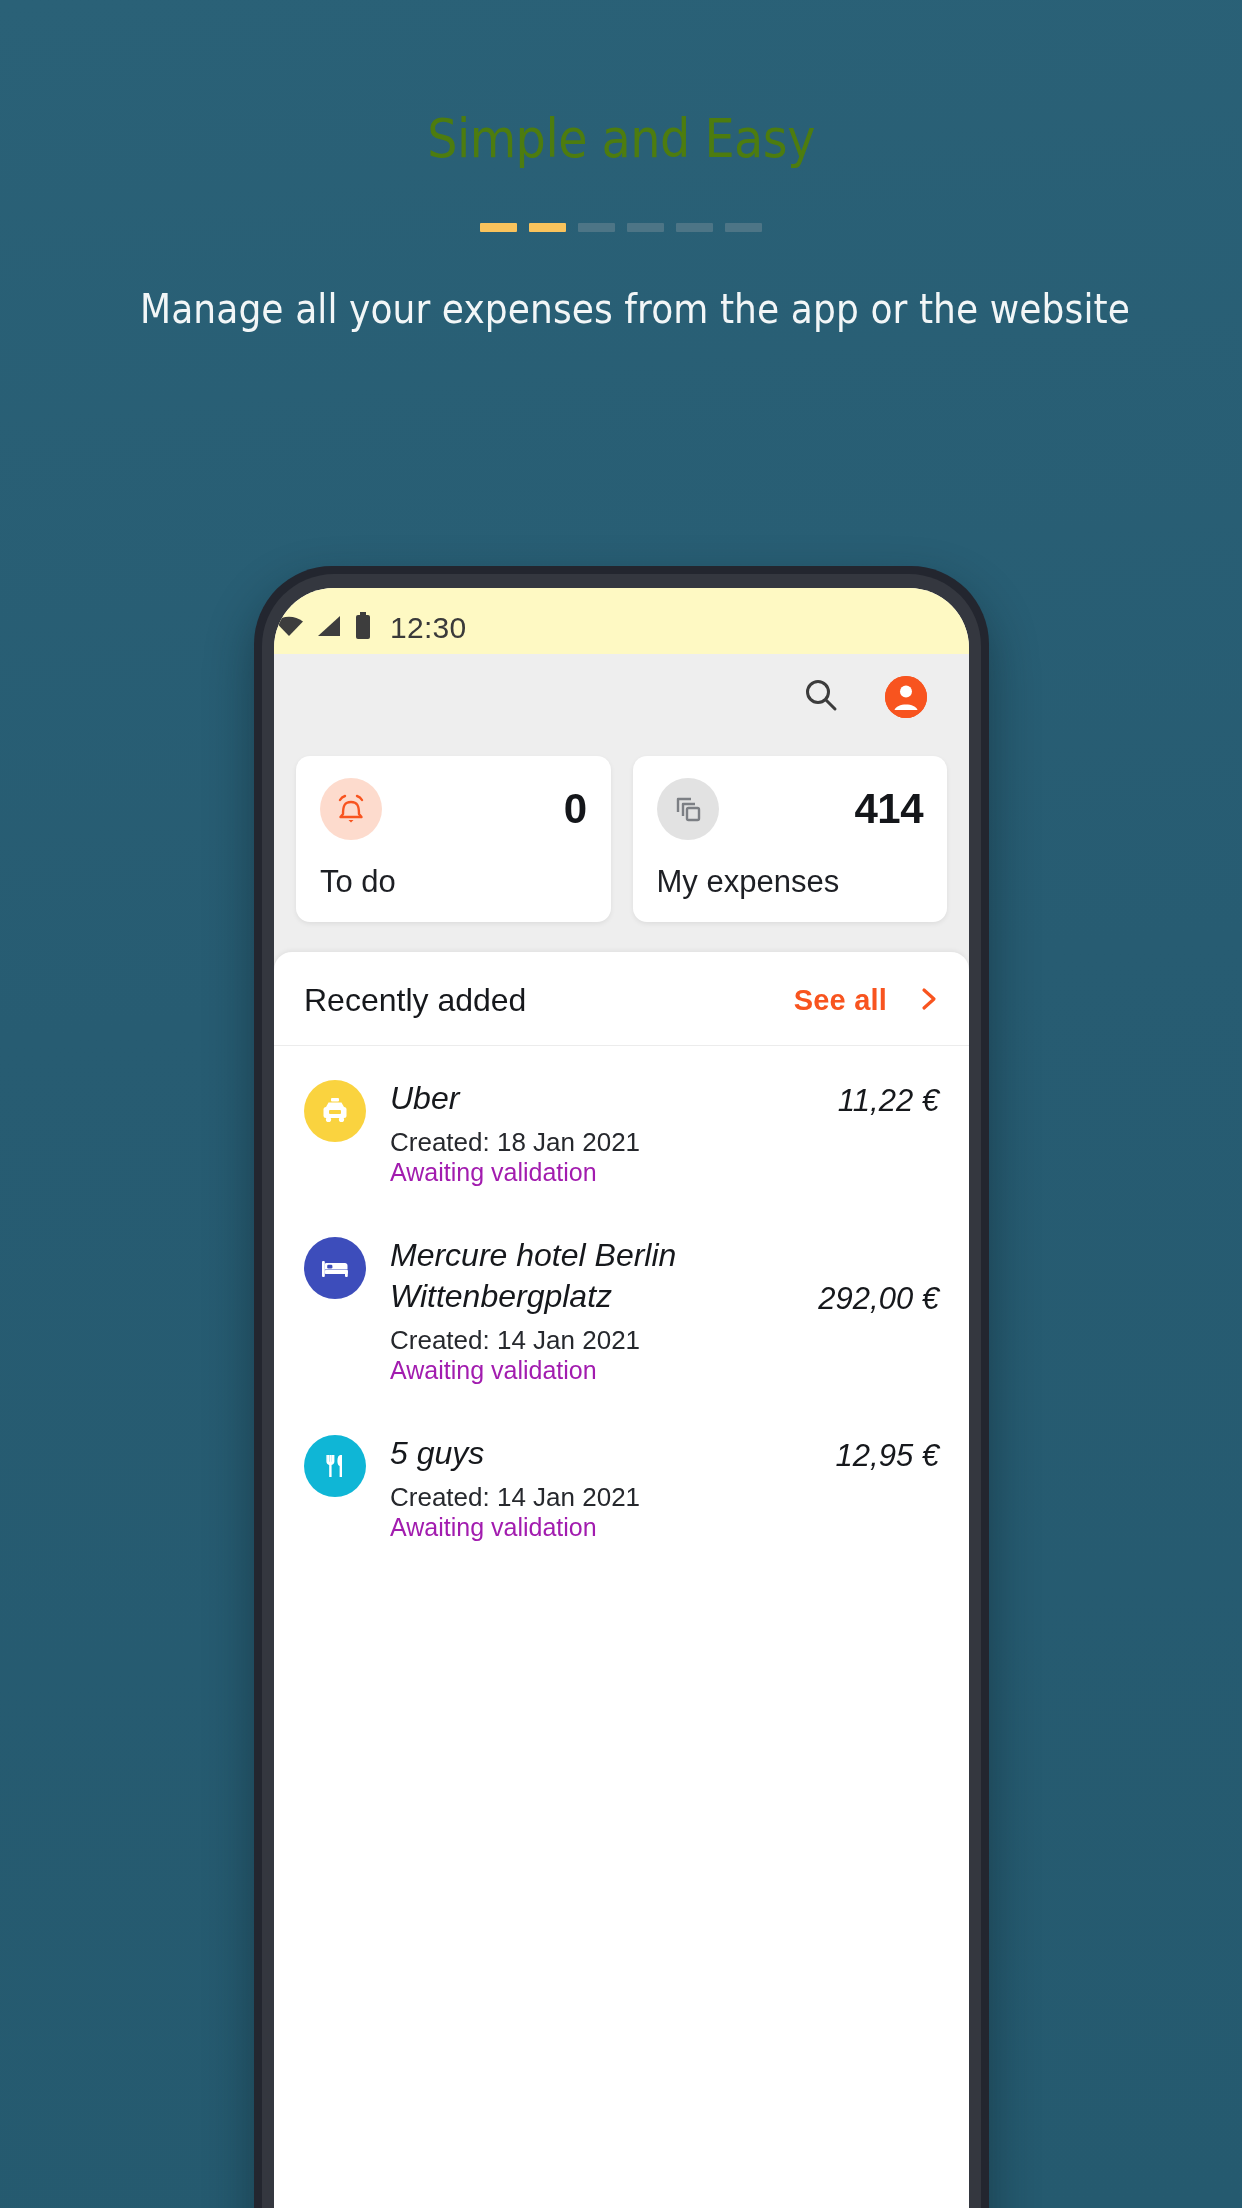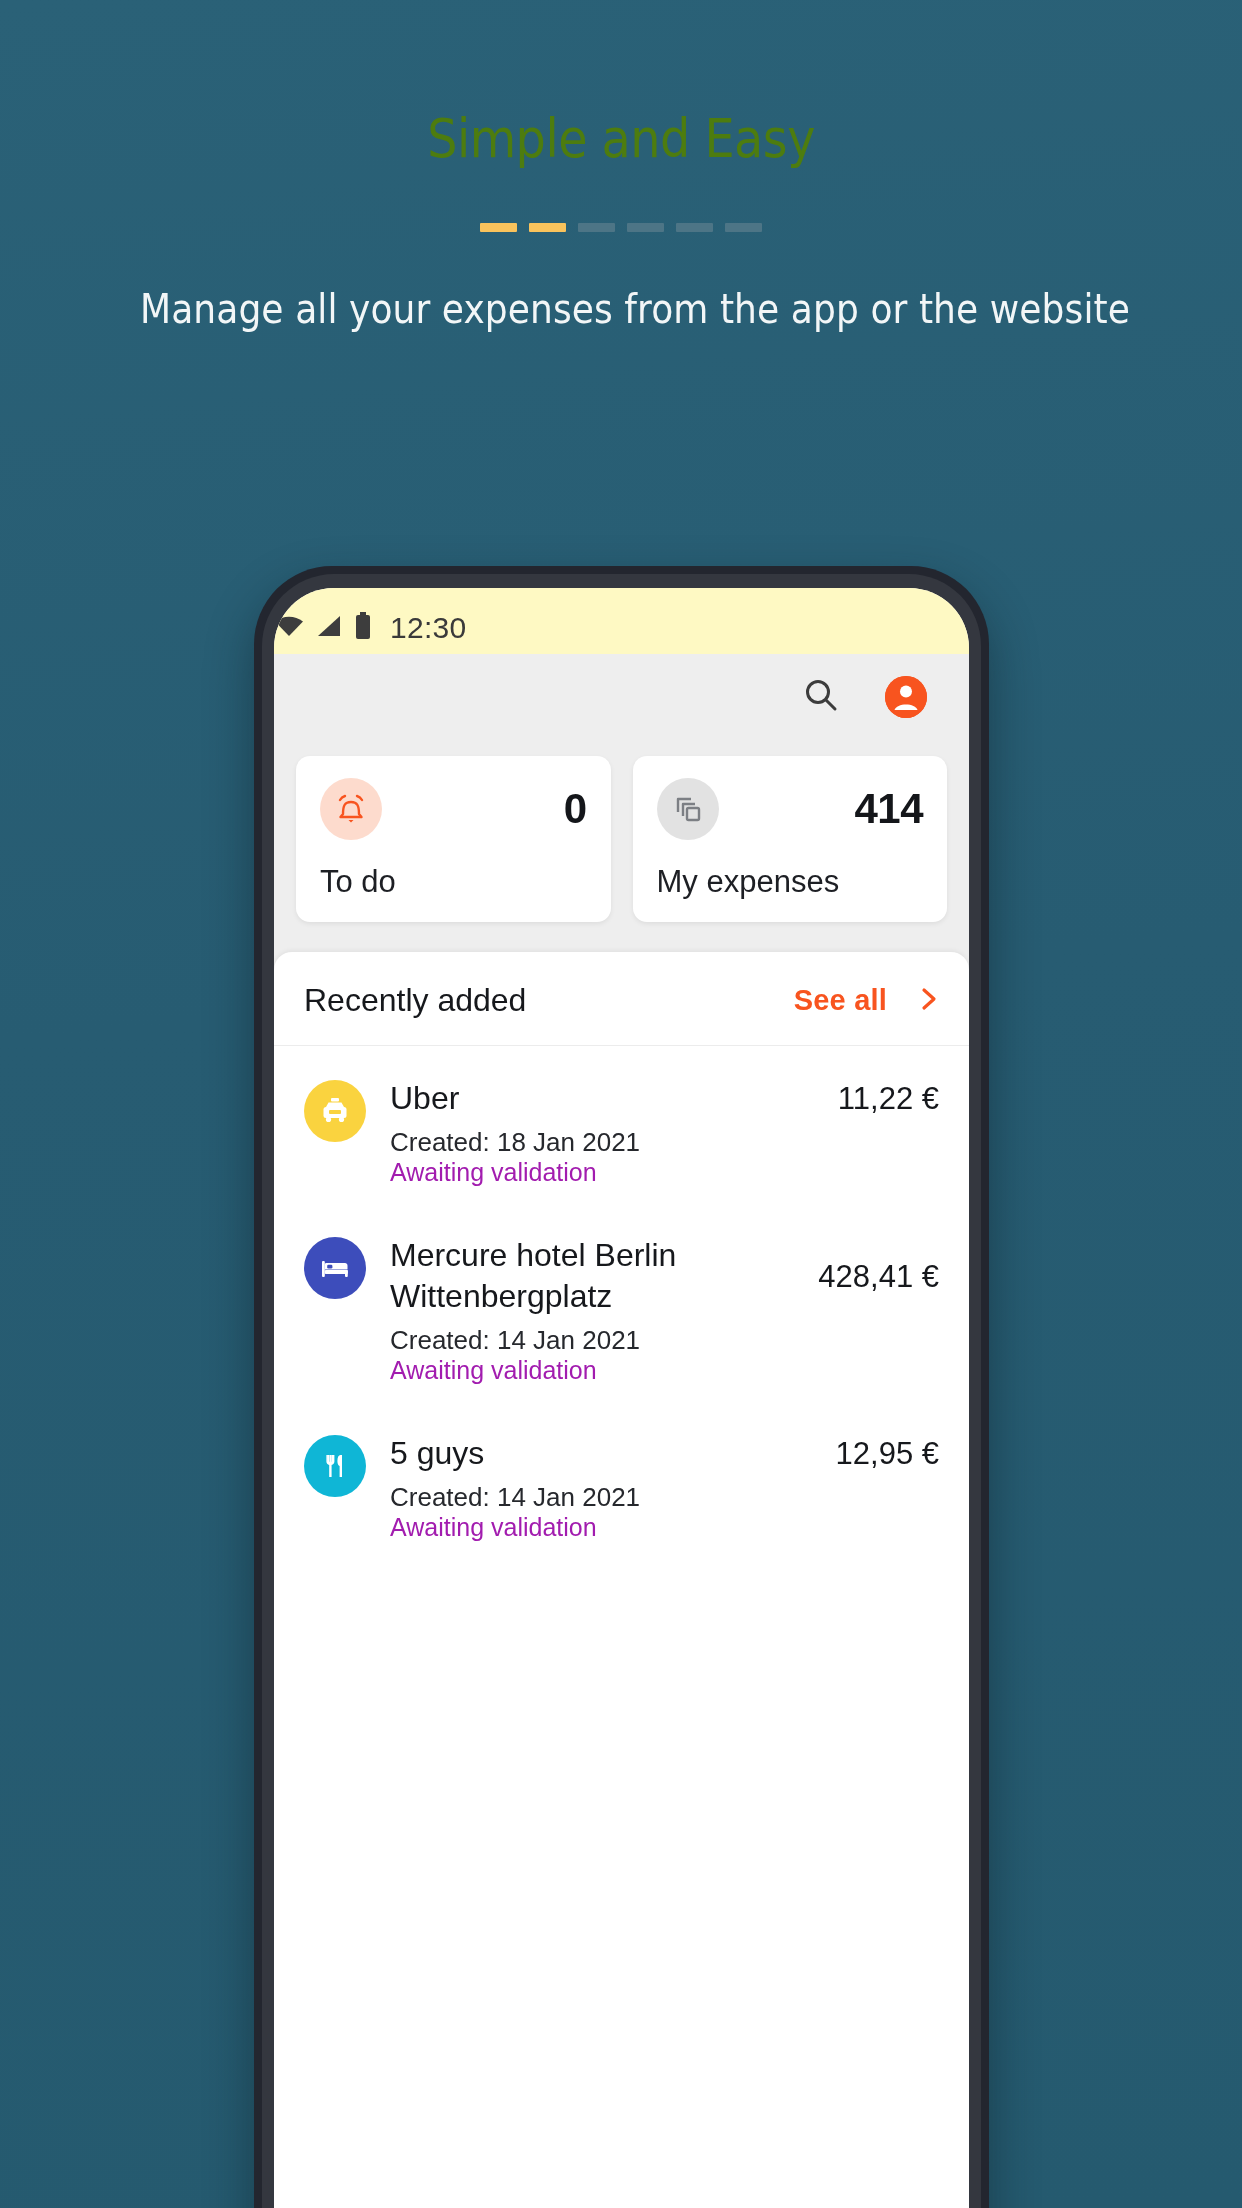--- a/index.html
+++ b/index.html
@@ -213,22 +213,23 @@
   .row-badge {
     width: 62px; height: 62px;
     border-radius: 50%;
     flex: 0 0 62px;
     display: flex; align-items: center; justify-content: center;
     margin-top: 2px;
   }
   .row-body { flex: 1; min-width: 0; }
   .row-topline {
     display: flex;
-    align-items: center;
+    align-items: flex-end;
     justify-content: space-between;
+    font-style: italic;
   }
   .row-title {
     font-size: 32px;
     color: #16181c;
     line-height: 1.28;
     font-weight: 400;
     max-width: 400px;
   }
   .row-amount {
     font-size: 31px;
@@ -382,21 +383,21 @@
               <rect x="4" y="10" width="2.8" height="16" rx="1"></rect>
               <rect x="6.8" y="19" width="23" height="4" rx="1"></rect>
               <rect x="27" y="19" width="2.8" height="7" rx="1"></rect>
               <path d="M6.8 18.5 L6.8 13.5 C6.8 12.6 7.5 12 8.4 12 L27 12 C28.4 12 29.5 13.2 29.5 14.6 L29.5 18.5 Z"></path>
               <rect x="9.2" y="13.8" width="5.2" height="3.8" rx="1.3" fill="#3d4dbb"></rect>
             </svg>
           </span>
           <div class="row-body">
             <div class="row-topline">
               <span class="row-title">Mercure hotel Berlin Wittenbergplatz</span>
-              <span class="row-amount">428,41 €</span>
+              <span class="row-amount">292,00 €</span>
             </div>
             <div class="row-created">Created: 14 Jan 2021</div>
             <div class="row-status">Awaiting validation</div>
           </div>
         </div>
 
         <div class="row">
           <span class="row-badge" style="background:#0fb6d6">
             <svg width="34" height="34" viewBox="0 0 34 34" fill="#ffffff">
               <rect x="9.6" y="6" width="2" height="7"></rect>

